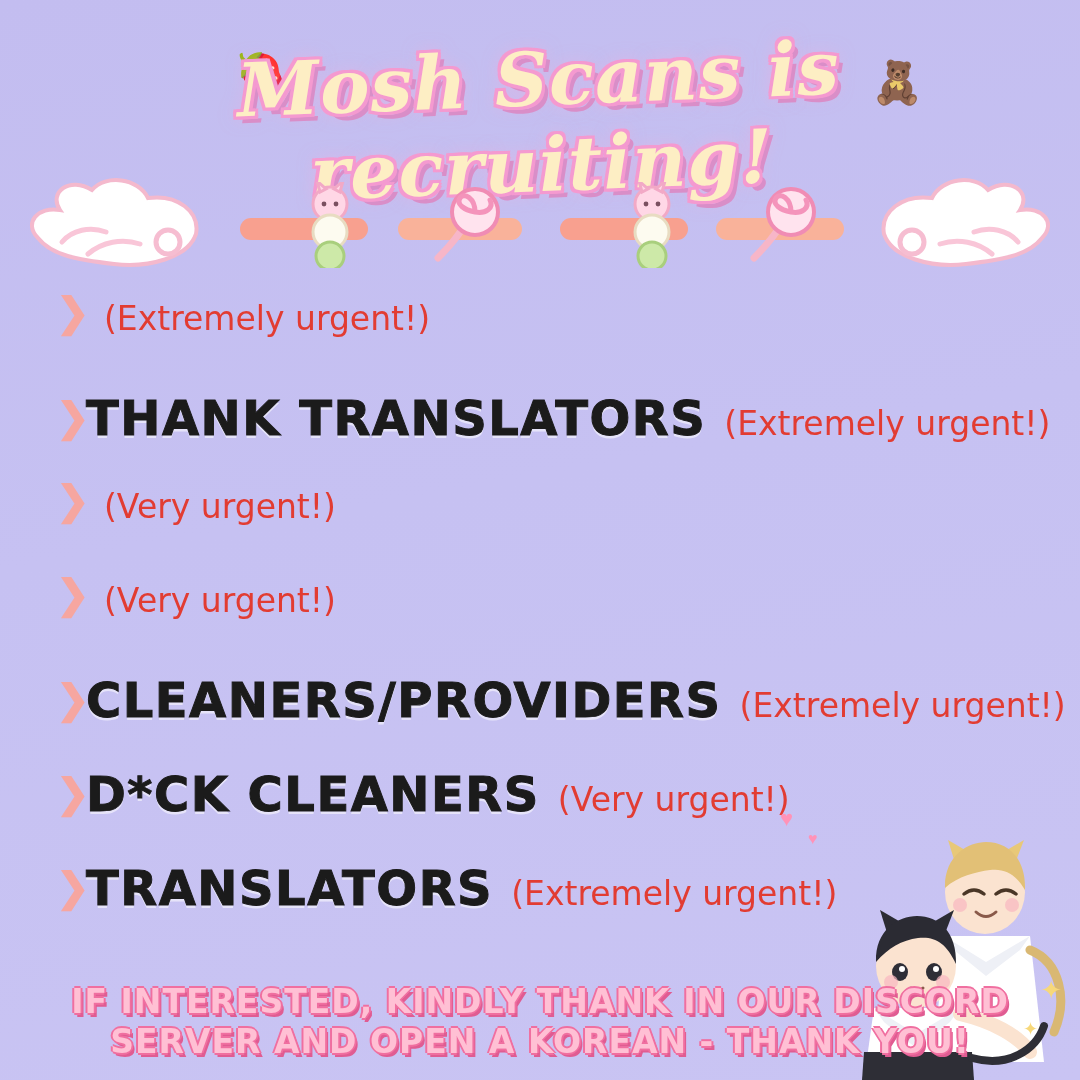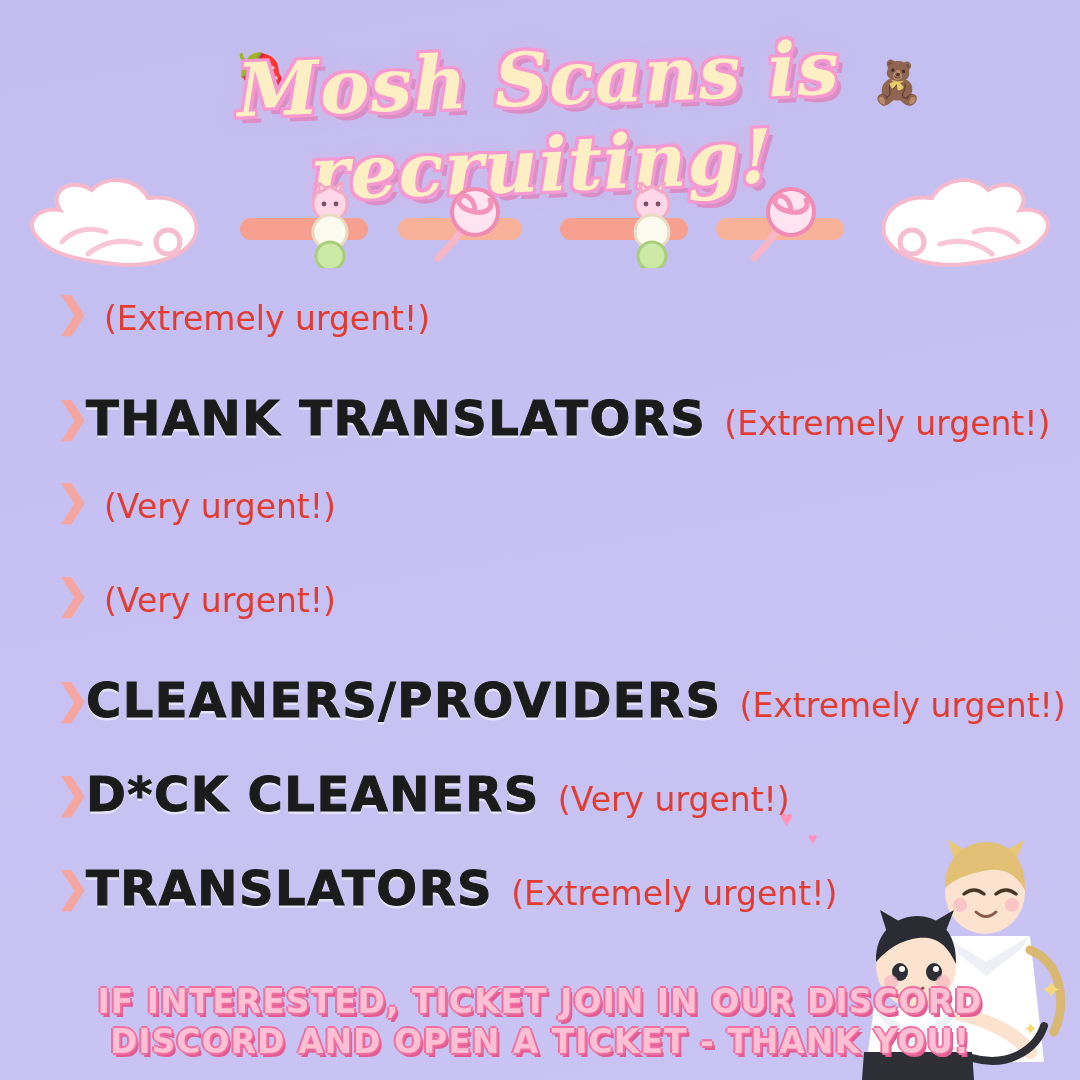--- a/index.html
+++ b/index.html
@@ -335,17 +335,17 @@
       <circle cx="175" cy="182" r="7" fill="#f8b6c0" opacity="0.7"></circle>
       <path d="M106 208 L192 208 L204 280 L96 280 Z" fill="#ffffff"></path>
       <path d="M106 208 L148 234 L192 208 L182 222 L148 248 L116 222 Z" fill="#eef0f6"></path>
       <path d="M96 252 L204 252 L206 280 L94 280 Z" fill="#2e2e36"></path>
       <path d="M192 214 C226 222 250 236 262 252" stroke="#fbe3d0" stroke-width="14" fill="none" stroke-linecap="round"></path>
       <path d="M204 258 C240 268 268 250 276 226" stroke="#2e2e36" stroke-width="8" fill="none" stroke-linecap="round"></path>
     </svg>
   </div>
 
   <div class="footer">
-    <div class="footer-line">IF INTERESTED, TICKET JOIN IN OUR DISCORD</div>
-    <div class="footer-line">DISCORD AND OPEN A TICKET - THANK YOU!</div>
+    <div class="footer-line">IF INTERESTED, KINDLY THANK IN OUR DISCORD</div>
+    <div class="footer-line">SERVER AND OPEN A KOREAN - THANK YOU!</div>
   </div>
 
 </div>
 
 </body></html>

